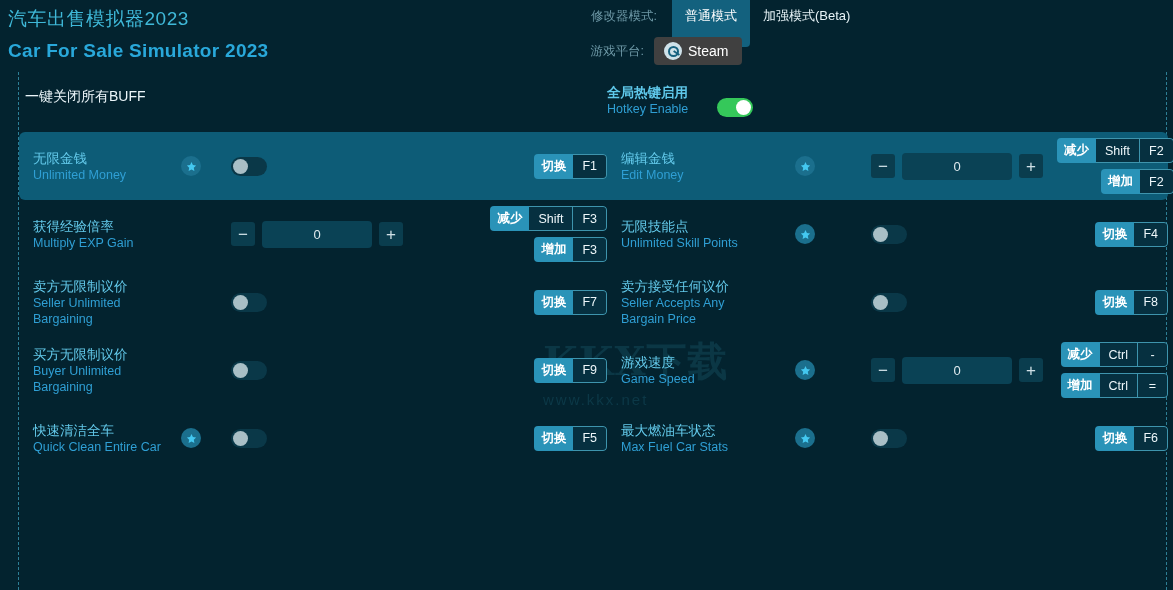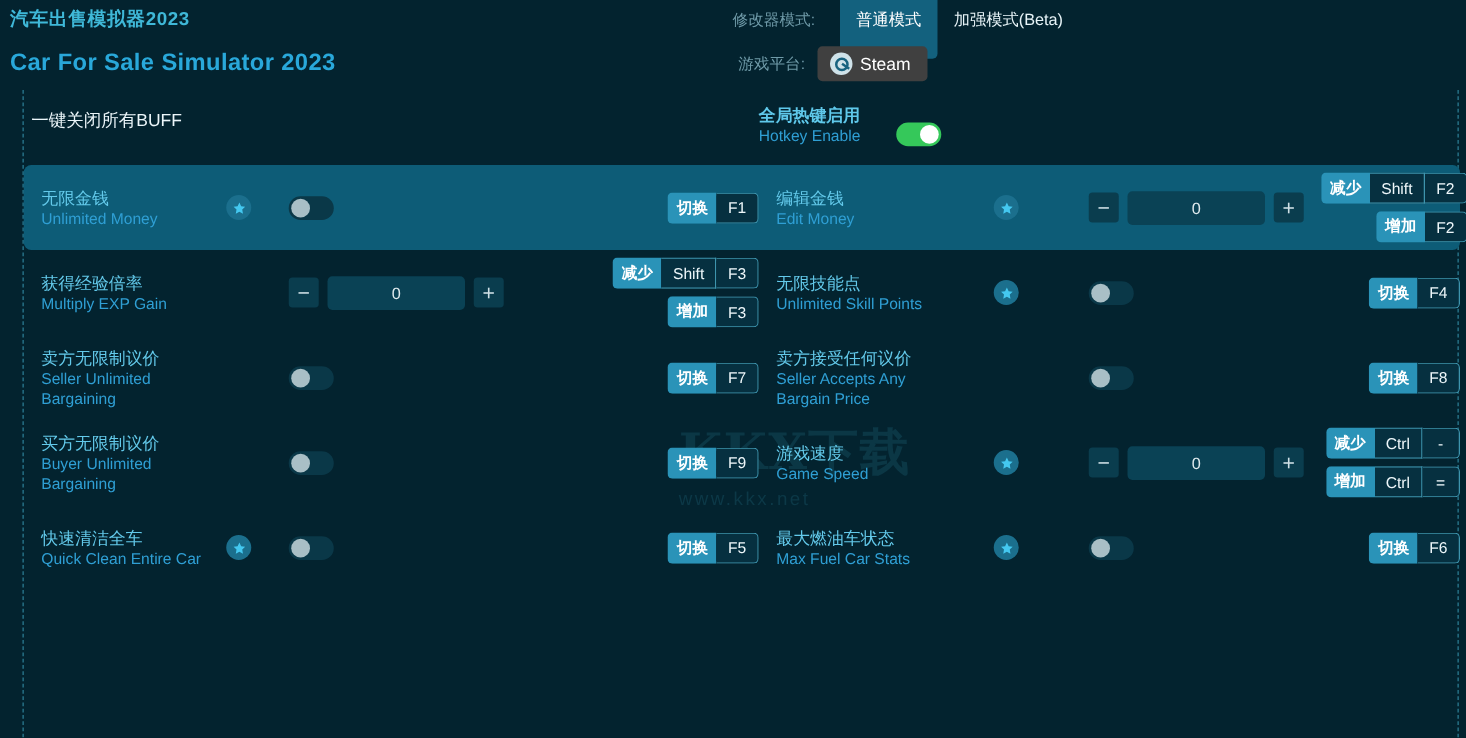--- a/index.html
+++ b/index.html
@@ -8,36 +8,36 @@
     background: #03232f;
     font-family: "Liberation Sans", "DejaVu Sans", sans-serif;
     overflow: hidden;
   }
   body { position: relative; }
 
   
   .header { position: absolute; left: 0; top: 0; width: 1173px; height: 72px; }
   .title-zh {
     position: absolute; left: 8px; top: 6px;
-    font-size: 15px; font-weight: bold; color: #3fb8d8;
+    font-size: 19px; font-weight: normal; color: #3fb8d8;
     letter-spacing: .5px;
   }
   .title-en {
     position: absolute; left: 8px; top: 40px;
     font-size: 19px; font-weight: bold; color: #29a8da;
     letter-spacing: .3px;
   }
   .hdr-row { position: absolute; display: flex; align-items: center; }
   .hdr-row.r1 { left: 586px; top: 3px; height: 26px; }
   .hdr-row.r2 { left: 568px; top: 37px; height: 28px; }
   .hdr-label {
     font-size: 12.5px; color: #6f9aa8; margin-right: 10px;
     white-space: nowrap;
   }
-  .hdr-row.r1 .hdr-label { width: 76px; text-align: left; }
+  .hdr-row.r1 .hdr-label { width: 76px; text-align: center; }
   .hdr-row.r2 .hdr-label { width: 76px; text-align: right; }
   .mode-btn {
     background: #13617e; color: #ffffff; font-size: 13px;
     padding: 22px 13px; border-radius: 4px; border: none;
     font-family: inherit; cursor: pointer; white-space: nowrap;
   }
   .mode-btn.inactive { background: transparent; color: #e8f4f8; }
   .steam-btn {
     display: flex; align-items: center; gap: 6px;
     background: #404040; color: #ffffff; font-size: 14px;

